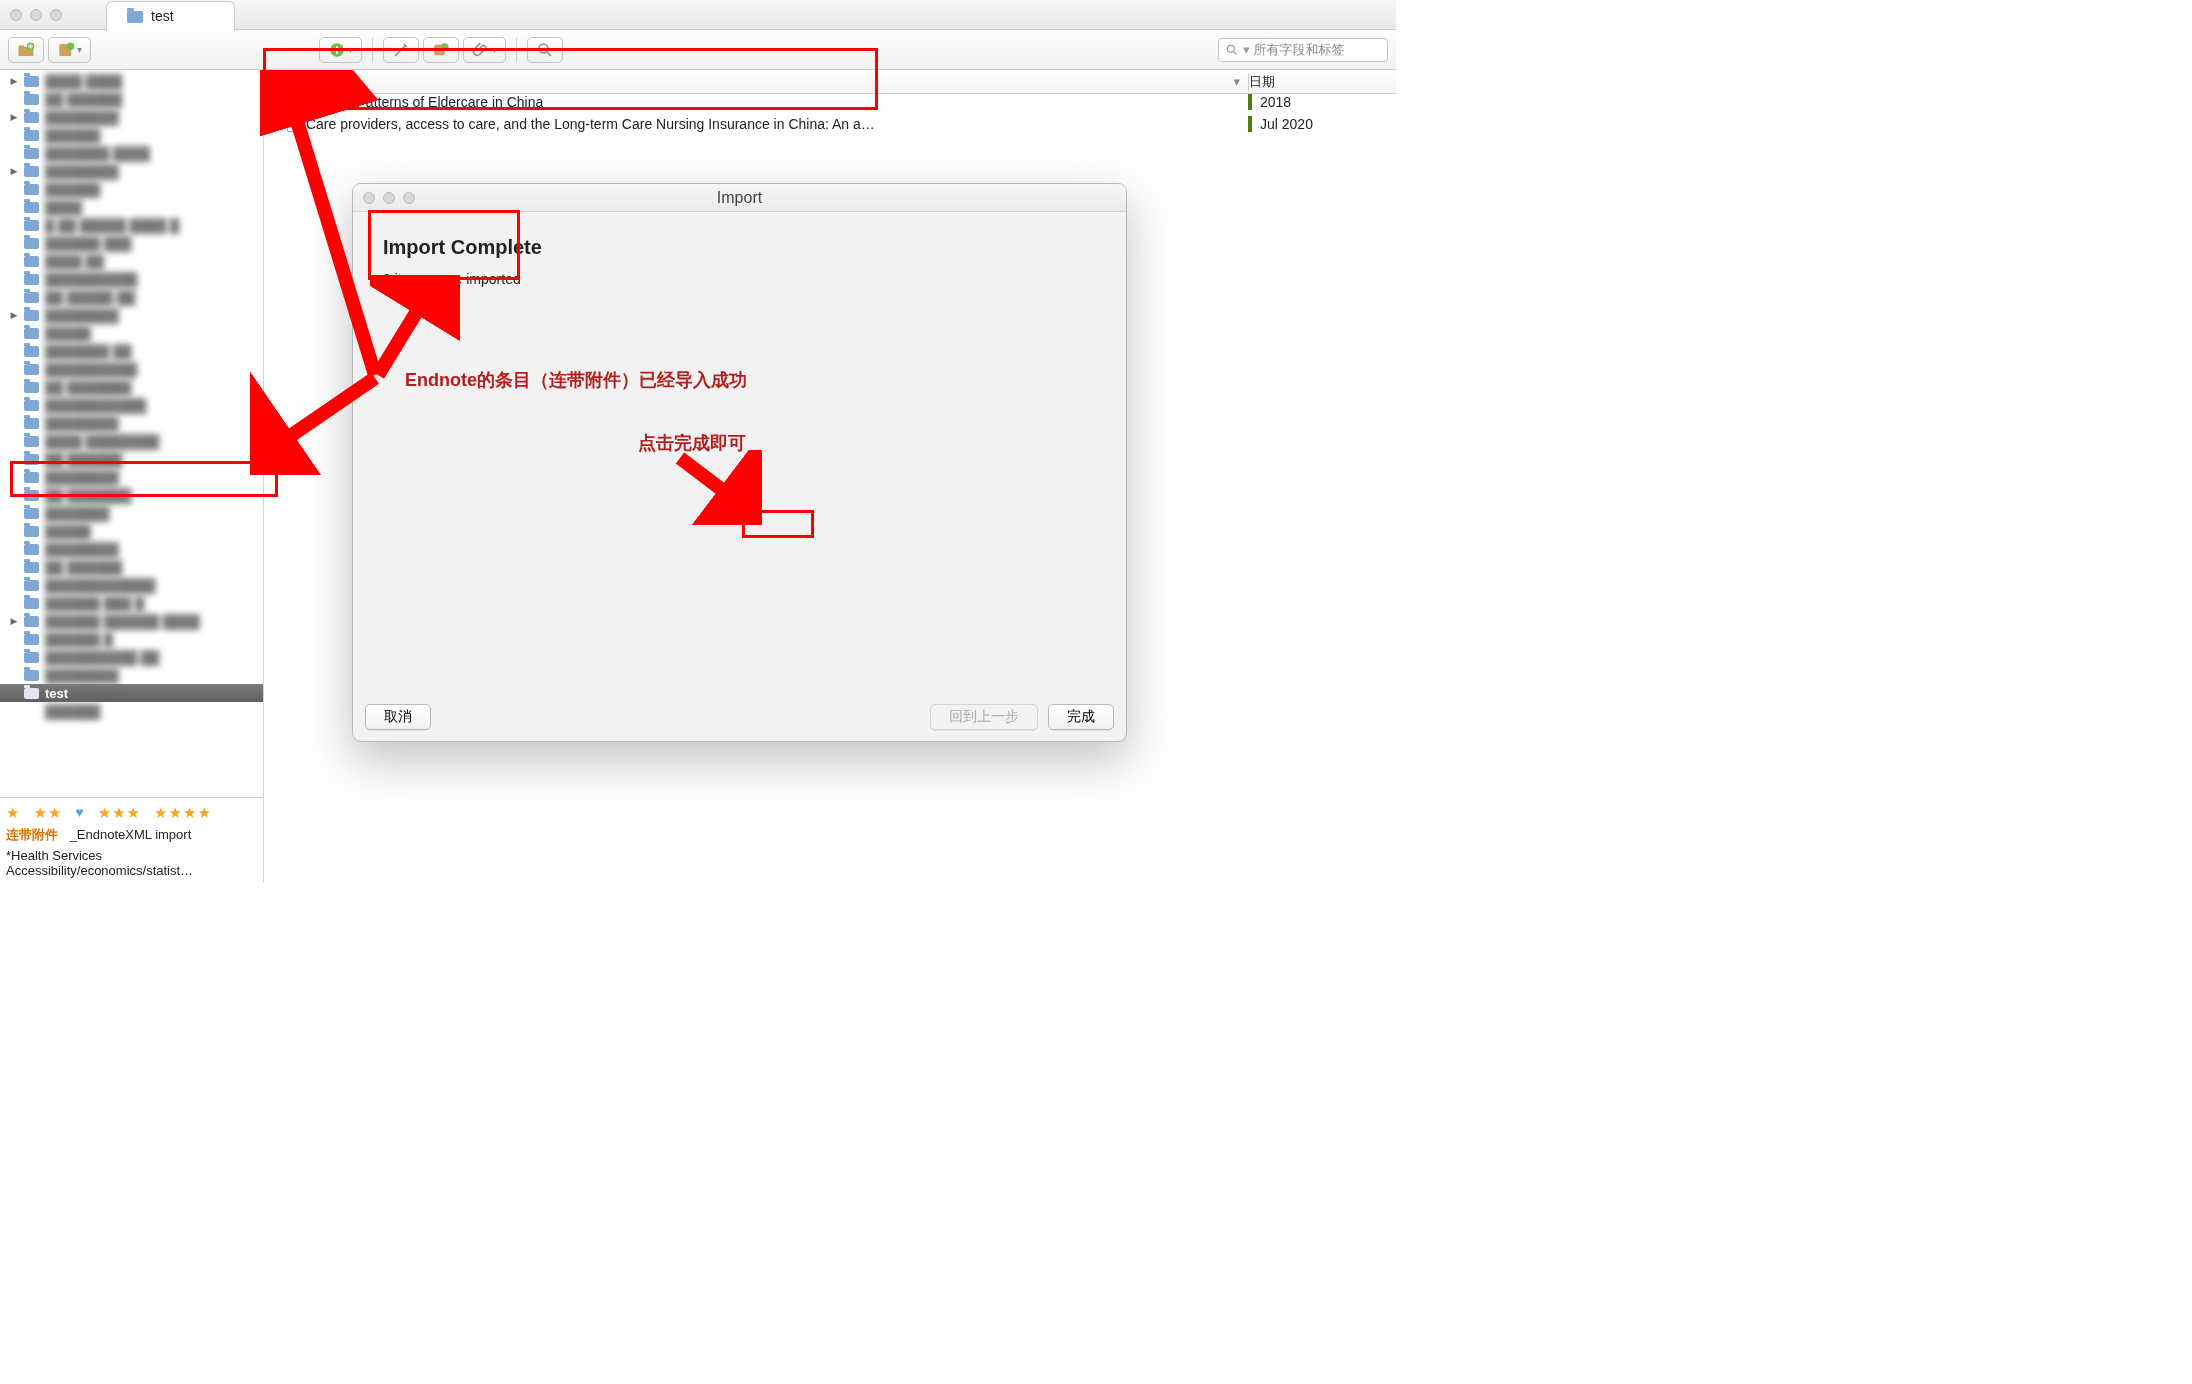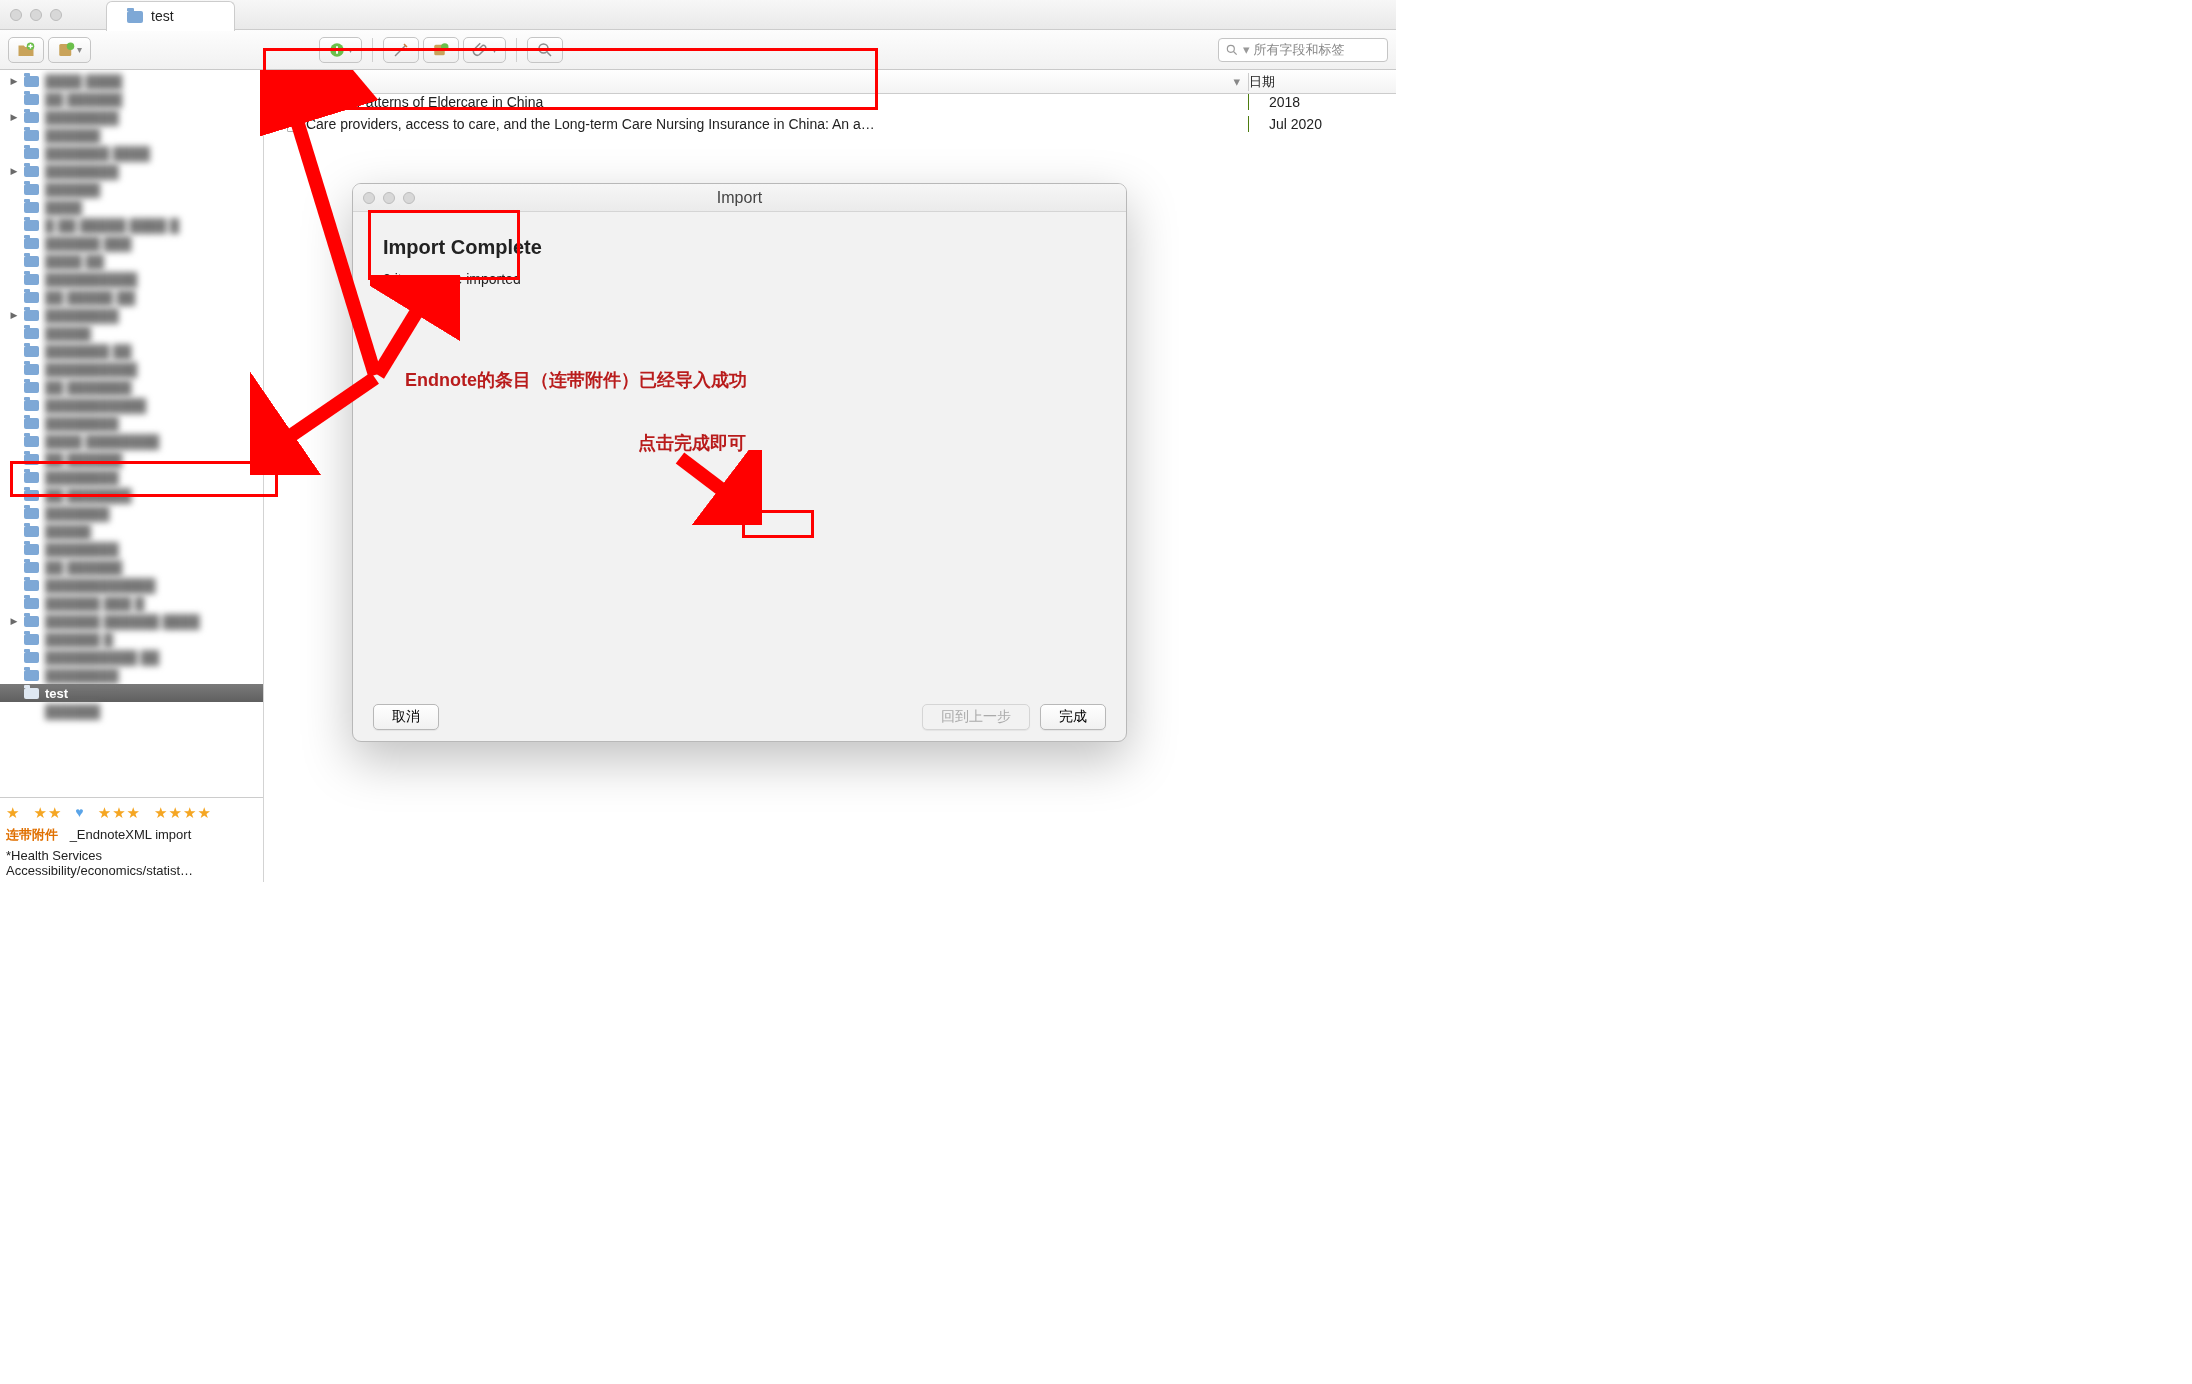--- a/index.html
+++ b/index.html
@@ -45,36 +45,36 @@
 
 .content { flex: 1; position: relative; background: #fff;}
 .col-header { height: 24px; background: linear-gradient(#fff,#f3f3f3); border-bottom: 1px solid #ccc; display: flex; align-items: center; font-size: 13px;}
 .col-title { flex: 1; padding-left: 10px; display:flex; justify-content:space-between; align-items:center; padding-right:8px;}
 .col-date { width: 148px; border-left: 1px solid #ccc; padding-left: 0;}
 .row { height: 22px; display: flex; align-items: flex-start; font-size: 14px; border-bottom: 1px solid transparent;}
 .row .ti { flex: 1; display: flex; align-items: center; gap: 6px; padding-left: 10px; overflow: hidden; white-space: nowrap;}
 .row .ti .tri { color: #888; font-size: 9px;}
 .row .ti .doc-ico { width: 13px; height: 16px; border: 1px solid #b0b0b0; background: #fff; border-radius: 1px; position: relative;}
 .row .ti .doc-ico::after { content:""; position:absolute; left:2px; right:2px; top:3px; height:1px; background:#ccc; box-shadow: 0 3px 0 #ccc, 0 6px 0 #ccc;}
-.row .dt { width: 148px; border-left: 1px solid #4d7c0f; padding-left: 20px;}
+.row .dt { width: 148px; border-left: 4px solid #4d7c0f; padding-left: 8px;}
 
 
 .redbox { position: absolute; border: 3px solid #ff0000; pointer-events: none;}
 .ann-text { position: absolute; color: #b91c1c; font-size: 18px; font-weight: 600; pointer-events: none;}
 .arrow-svg { position: absolute; pointer-events: none;}
 
 
 .dialog { position: absolute; left: 352px; top: 183px; width: 775px; height: 559px; background: #f2f2f2; border: 1px solid #b8b8b8; border-radius: 9px; box-shadow: 0 18px 50px rgba(0,0,0,0.25); overflow: hidden;}
 .dialog-title { height: 28px; background: linear-gradient(#f6f6f6,#ebebeb); border-bottom: 1px solid #d5d5d5; display: flex; align-items: center; position: relative;}
 .dialog-title .traffic { position: absolute; left: 10px;}
 .dialog-title .titletxt { margin: 0 auto; font-size: 16px; color: #444;}
 .dialog-body { position: absolute; top: 28px; bottom: 48px; left: 0; right: 0; padding: 24px 30px;}
 .dialog-heading { font-size: 20px; font-weight: 700; color: #222;}
 .dialog-sub { font-size: 14px; margin-top: 12px;}
-.dialog-foot { position: absolute; bottom: 0; left: 0; right: 0; height: 48px; display: flex; align-items: center; padding: 0 20px; gap: 10px;}
+.dialog-foot { position: absolute; bottom: 0; left: 0; right: 0; height: 48px; display: flex; align-items: center; padding: 0 12px; gap: 10px;}
 .mac-button { height: 26px; padding: 0 18px; background: linear-gradient(#ffffff,#f1f1f1); border: 1px solid #b8b8b8; border-radius: 5px; font-size: 14px; display: inline-flex; align-items: center; box-shadow: 0 1px 1px rgba(0,0,0,0.06);}
 .mac-button.disabled { color: #aaa; background: #f2f2f2; border-color:#d5d5d5;}
 </style>
 </head>
 <body>
 
 <div class="titlebar">
   <div class="traffic">
     <div class="traffic-dot"></div>
     <div class="traffic-dot"></div>

